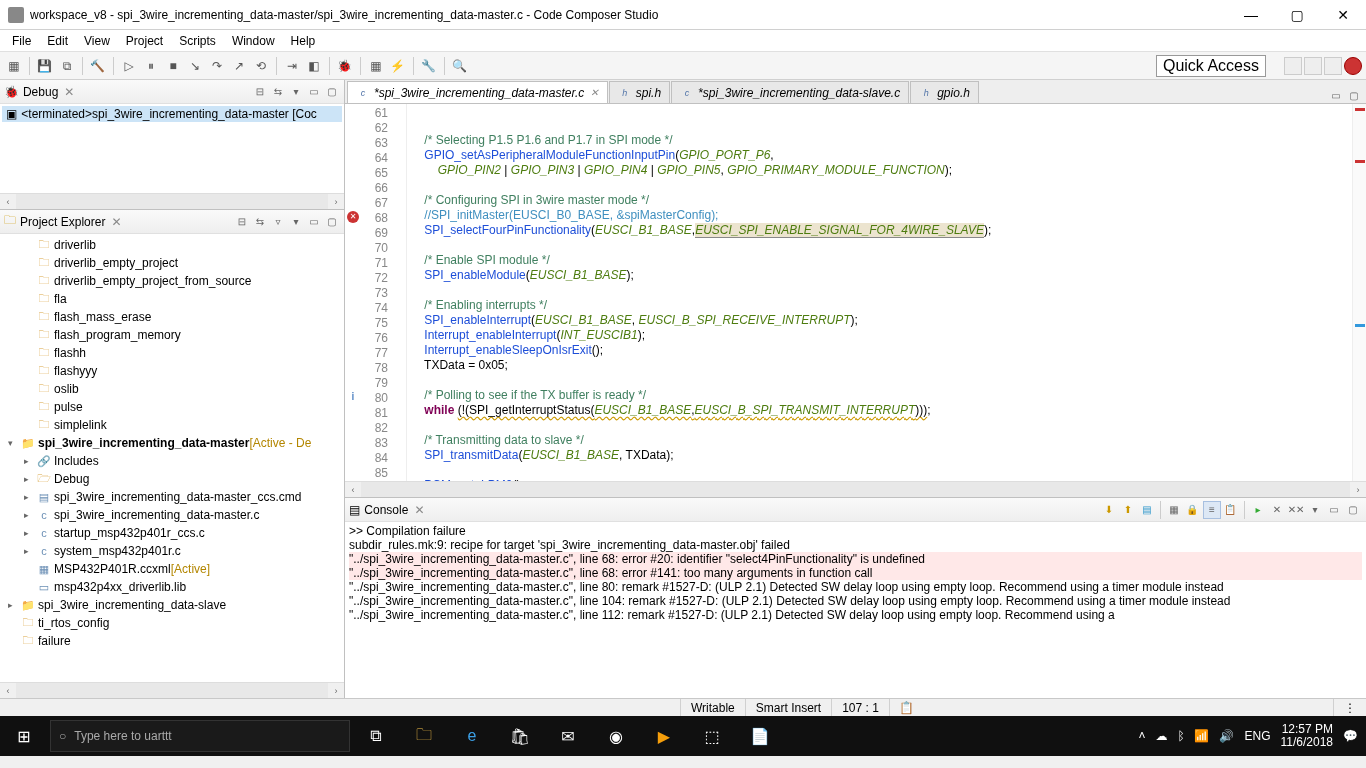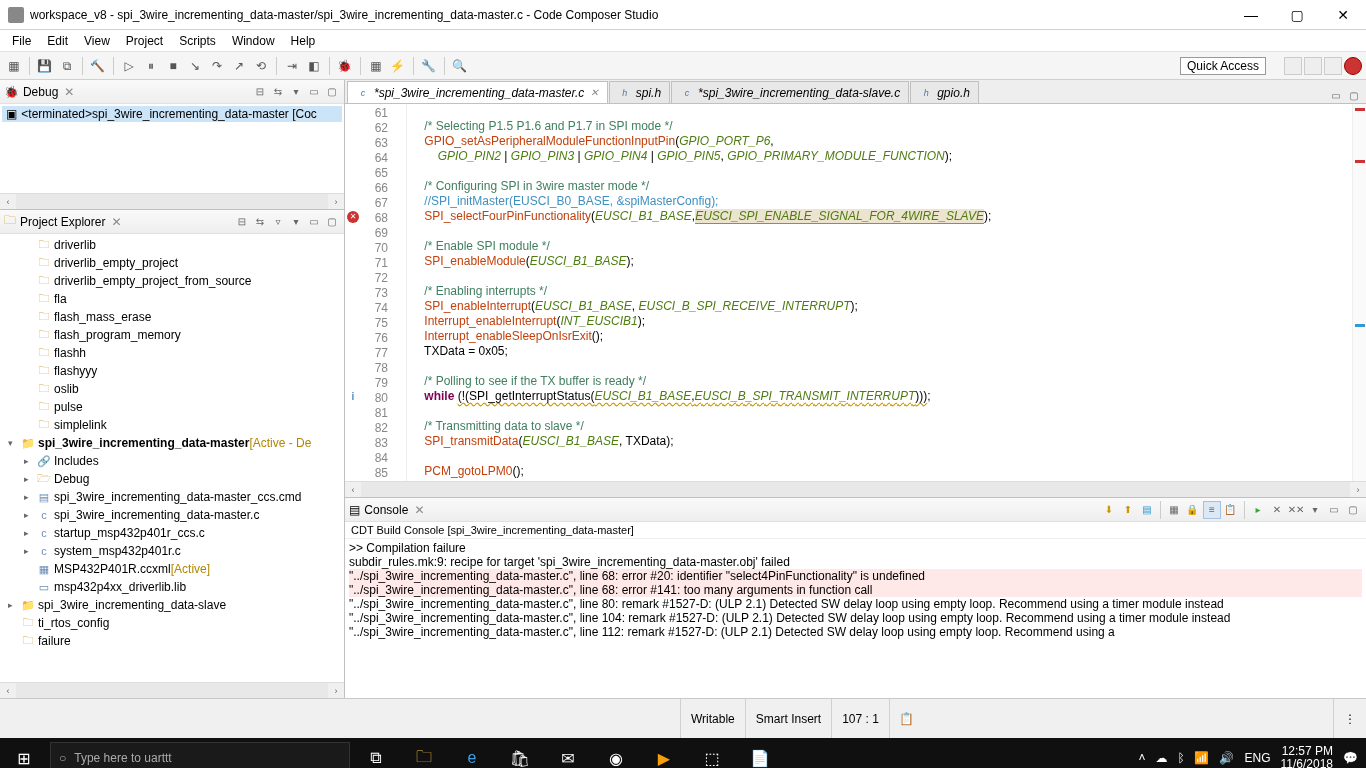--- a/index.html
+++ b/index.html
@@ -7,21 +7,21 @@
 .titlebar { height:30px; background:#fff; display:flex; align-items:center; padding-left:8px; border-bottom:1px solid #d0d0d0; }
 .titlebar-icon { width:16px; height:16px; background:#888; border-radius:2px; margin-right:6px; }
 .titlebar-text { flex:1; font-size:12px; color:#000; }
 .win-btns { display:flex; }
 .win-btn { width:46px; height:30px; display:flex; align-items:center; justify-content:center; font-size:14px; color:#000; }
 .menubar { height:22px; background:#fff; display:flex; align-items:center; padding-left:4px; border-bottom:1px solid #e0e0e0; }
 .menubar span { padding:2px 8px; cursor:default; }
 .toolbar { height:28px; background:#f5f5f5; display:flex; align-items:center; padding:0 4px; border-bottom:1px solid #d0d0d0; gap:2px; position:relative; }
 .tool-btn { width:20px; height:20px; display:flex; align-items:center; justify-content:center; color:#555; border:1px solid transparent; }
 .tool-sep { width:1px; height:18px; background:#ccc; margin:0 3px; }
-.quick-access { position:absolute; right:100px; border:1px solid #999; padding:1px 6px; background:#fff; font-size:12px; }
+.quick-access { position:absolute; right:100px; border:1px solid #999; padding:1px 6px; background:#fff; font-size:16px; }
 .persp-btns { position:absolute; right:4px; display:flex; gap:2px; }
 .persp-btn { width:18px; height:18px; border:1px solid #ccc; background:#eee; }
 .persp-btn.stop { background:#c33; border-radius:50%; border:1px solid #900; }
 .main { display:flex; height:618px; }
 .left-col { width:345px; display:flex; flex-direction:column; border-right:1px solid #c0c0c0; }
 .debug-view { height:130px; background:#fff; display:flex; flex-direction:column; border-bottom:1px solid #c0c0c0; }
 .view-header { height:24px; display:flex; align-items:center; padding:0 4px; border-bottom:1px solid #e0e0e0; background:linear-gradient(#fafafa,#eee); }
 .view-title { display:flex; align-items:center; gap:4px; font-size:11px; }
 .view-toolbar { margin-left:auto; display:flex; gap:2px; }
 .tiny-btn { width:16px; height:16px; display:flex; align-items:center; justify-content:center; font-size:10px; color:#666; }
@@ -45,43 +45,43 @@
 .editor-tabs { height:24px; display:flex; align-items:flex-end; background:#eee; border-bottom:1px solid #c0c0c0; padding-left:2px; gap:0; position:relative; }
 .ed-tab { height:22px; display:flex; align-items:center; padding:0 8px; gap:4px; font-size:11px; font-style:italic; border:1px solid #c0c0c0; border-bottom:none; background:#e8e8e8; margin-right:1px; }
 .ed-tab.active { background:#fff; }
 .ed-tab-icon { width:14px; height:14px; display:inline-flex; align-items:center; justify-content:center; font-size:9px; color:#5577aa; }
 .ed-tab-close { font-size:10px; color:#888; margin-left:2px; }
 .ed-ctrl { position:absolute; right:4px; display:flex; gap:2px; }
 .editor-body { flex:1; display:flex; overflow:hidden; position:relative; }
 .gutter { width:62px; background:#fff; border-right:1px solid #eee; text-align:right; padding-right:18px; font-family:Consolas,monospace; font-size:12px; color:#888; line-height:15px; padding-top:2px; position:relative; }
 .gutter .err-mark { position:absolute; left:2px; width:12px; height:12px; background:#c33; border-radius:50%; color:#fff; font-size:8px; line-height:12px; text-align:center; }
 .gutter .info-mark { position:absolute; left:2px; width:12px; height:12px; color:#5a8ac6; font-size:10px; line-height:12px; text-align:center; font-weight:bold; }
-.code { flex:1; font-family:Consolas,monospace; font-size:12px; line-height:15px; padding:0 4px; white-space:pre; overflow:hidden; color:#000; }
+.code { flex:1; font-family:Consolas,monospace; font-size:12px; line-height:15px; padding:14px 4px; white-space:pre; overflow:hidden; color:#000; }
 .kw { color:#7f0055; font-weight:bold; }
 .cm { color:#3f7f5f; }
 .cm2 { color:#3f8fbf; }
-.fn { color:#c2410c; }
+.fn { color:#1d4ed8; }
 .mc { color:#4d7c0f; font-style:italic; }
 .hl-underline { border-bottom:1px solid #888; background:#ece4cf; }
 .squiggle { text-decoration:underline wavy #c90; text-underline-offset:2px; }
 .tooltip { position:absolute; left:627px; top:116px; background:#ffffe1; border:1px solid #000; padding:2px 6px; font-size:11px; z-index:10; box-shadow:2px 2px 3px rgba(0,0,0,0.2); }
 .tooltip .tt-title { font-weight:normal; border-bottom:1px dotted #aaa; }
 .tooltip .tt-body { font-family:Consolas,monospace; padding:2px 0; }
 .tooltip .tt-hint { font-size:10px; color:#555; text-align:right; }
 .overview-ruler { width:14px; background:#fafafa; border-left:1px solid #eee; position:relative; }
 .ruler-mark { position:absolute; width:10px; height:3px; left:2px; }
 .console-area { height:200px; display:flex; flex-direction:column; background:#fff; }
 .console-header { height:24px; display:flex; align-items:center; padding:0 4px; border-bottom:1px solid #e0e0e0; background:linear-gradient(#fafafa,#eee); }
 .console-toolbar { margin-left:auto; display:flex; gap:1px; align-items:center; }
 .ctb-btn { width:18px; height:18px; display:flex; align-items:center; justify-content:center; font-size:10px; color:#666; border:1px solid transparent; }
 .ctb-btn.hl { background:#dde8f5; border:1px solid #a8c0e0; }
 .console-label { padding:2px 6px; font-size:11px; border-bottom:1px solid #eee; }
 .console-body { flex:1; font-family:Consolas,monospace; font-size:12px; line-height:14px; padding:2px 4px; overflow:hidden; white-space:pre-wrap; }
 .err-line { background:#ffe8e8; }
-.statusbar { height:40px; background:#f0f0f0; border-top:1px solid #c8c8c8; display:flex; align-items:center; font-size:11px;justify-content:flex-end; }
+.statusbar { height:18px; background:#f0f0f0; border-top:1px solid #c8c8c8; display:flex; align-items:center; font-size:11px;justify-content:flex-end; }
 .status-cell { padding:0 10px; border-left:1px solid #d0d0d0; height:100%; display:flex; align-items:center; }
 .taskbar { height:40px; background:#101010; display:flex; align-items:center; color:#fff; }
 .tb-item { width:48px; height:40px; display:flex; align-items:center; justify-content:center; font-size:16px; }
 .tb-search { flex:0 0 300px; height:32px; background:#1a1a1a; border:1px solid #333; display:flex; align-items:center; padding:0 8px; color:#aaa; gap:8px; margin:0 2px; }
 .tb-right { margin-left:auto; display:flex; align-items:center; gap:10px; padding-right:8px; font-size:11px; }
 .tb-clock { text-align:right; line-height:13px; font-size:11px; }
 </style>
 </head>
 <body>
 
@@ -403,21 +403,20 @@
           <div class="ctb-btn">📋</div>
           <div class="tool-sep"></div>
           <div class="ctb-btn" style="color:#3a3">▸</div>
           <div class="ctb-btn">✕</div>
           <div class="ctb-btn">✕✕</div>
           <div class="ctb-btn">▾</div>
           <div class="ctb-btn">▭</div>
           <div class="ctb-btn">▢</div>
         </div>
       </div>
-      <div class="console-label">CDT Build Console [spi_3wire_incrementing_data-master]</div>
       <div class="console-body" id="console-body"><div></div><div>&gt;&gt; Compilation failure</div><div>subdir_rules.mk:9: recipe for target 'spi_3wire_incrementing_data-master.obj' failed</div><div class="err-line">"../spi_3wire_incrementing_data-master.c", line 68: error #20: identifier "select4PinFunctionality" is undefined</div><div class="err-line">"../spi_3wire_incrementing_data-master.c", line 68: error #141: too many arguments in function call</div><div>"../spi_3wire_incrementing_data-master.c", line 80: remark #1527-D: (ULP 2.1) Detected SW delay loop using empty loop. Recommend using a timer module instead</div><div>"../spi_3wire_incrementing_data-master.c", line 104: remark #1527-D: (ULP 2.1) Detected SW delay loop using empty loop. Recommend using a timer module instead</div><div>"../spi_3wire_incrementing_data-master.c", line 112: remark #1527-D: (ULP 2.1) Detected SW delay loop using empty loop. Recommend using a </div></div>
     </div>
   </div>
 </div>
 
 <div class="statusbar">
   <div style="flex:0 0 680px"></div>
   <div class="status-cell">Writable</div>
   <div class="status-cell">Smart Insert</div>
   <div class="status-cell">107 : 1</div>

